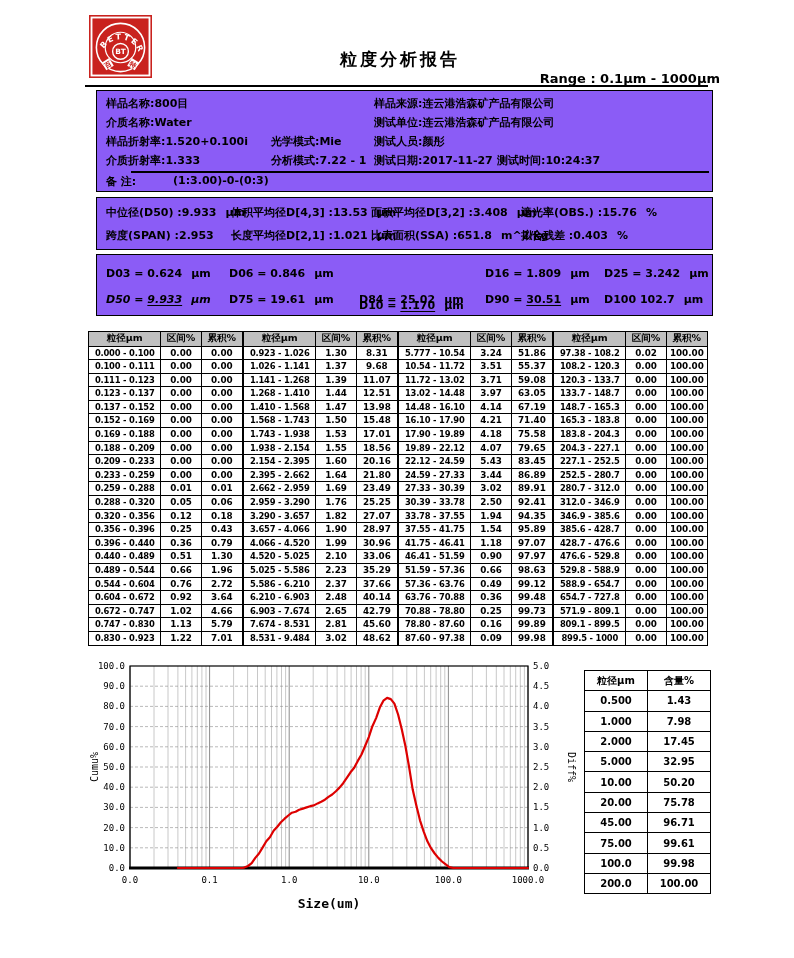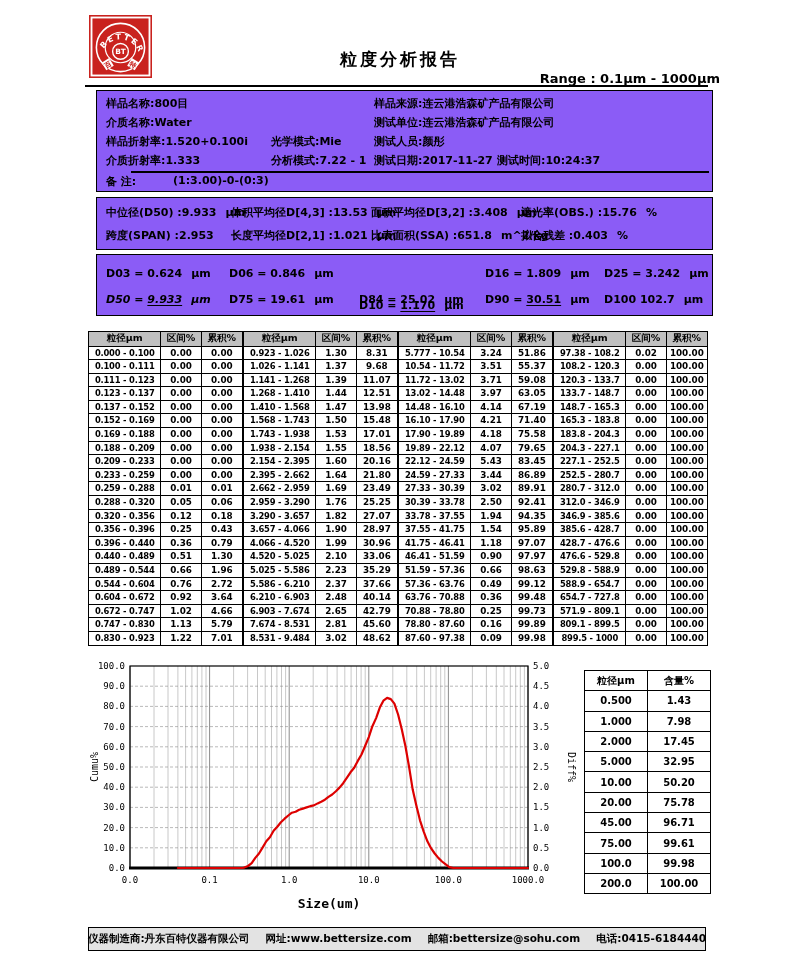--- a/index.html
+++ b/index.html
@@ -757,19 +757,13 @@
           <td>100.0</td>
           <td>99.98</td>
         </tr>
         <tr>
           <td>200.0</td>
           <td>100.00</td>
         </tr>
       </tbody>
     </table>
 
-  <div class="footer">
-    <span>仪器制造商:丹东百特仪器有限公司</span>
-    <span>网址:www.bettersize.com</span>
-    <span>邮箱:bettersize@sohu.com</span>
-    <span>电话:0415-6184440</span>
-  </div>
 </div>
 
 </body></html>

